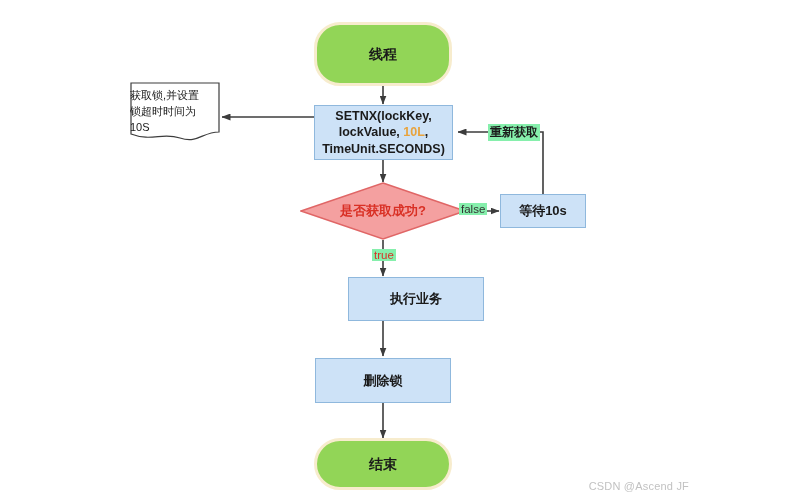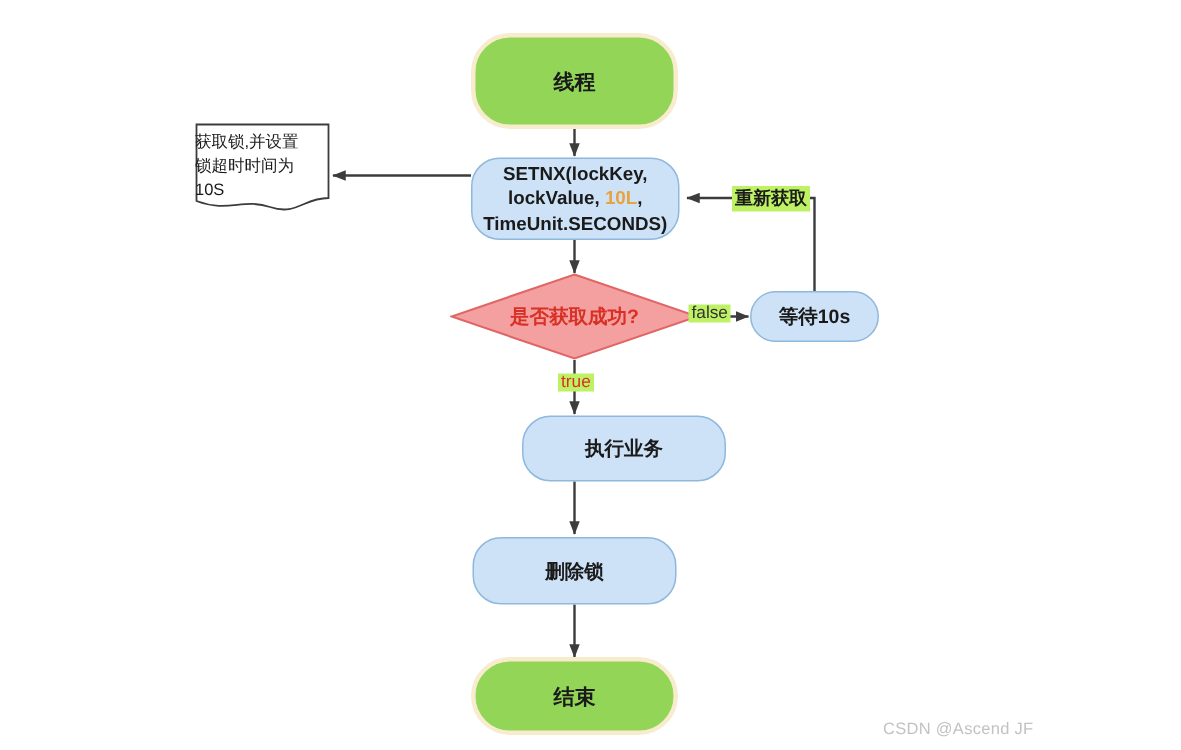--- a/index.html
+++ b/index.html
@@ -26,21 +26,20 @@
     pointer-events: none;
   }
   .node {
     position: absolute;
     box-sizing: border-box;
     display: flex;
     align-items: center;
     justify-content: center;
     text-align: center;
     line-height: 1.32;
-    border-radius: 19px;
   }
   
   .terminator {
     border-radius: 26px;
     background: #92d557;
     border: 3px solid #f7eccd;
     box-shadow: 0 0 0 1px rgba(255,255,255,0.0);
     color: #1a1a1a;
     font-size: 14px;
     font-weight: bold;
@@ -104,21 +103,21 @@
     color: #1a1a1a;
     font-size: 11px;
     line-height: 1.45;
     text-align: left;
   }
   
   .edge-label {
     position: absolute;
     font-size: 11.5px;
     color: #333333;
-    background: #bef264;
+    background: #86efac;
     padding: 0 2px;
     white-space: nowrap;
   }
   .edge-label.red {
     color: #d93025;
   }
   .edge-label.cn {
     font-size: 12px;
     font-weight: bold;
     color: #1a1a1a;

